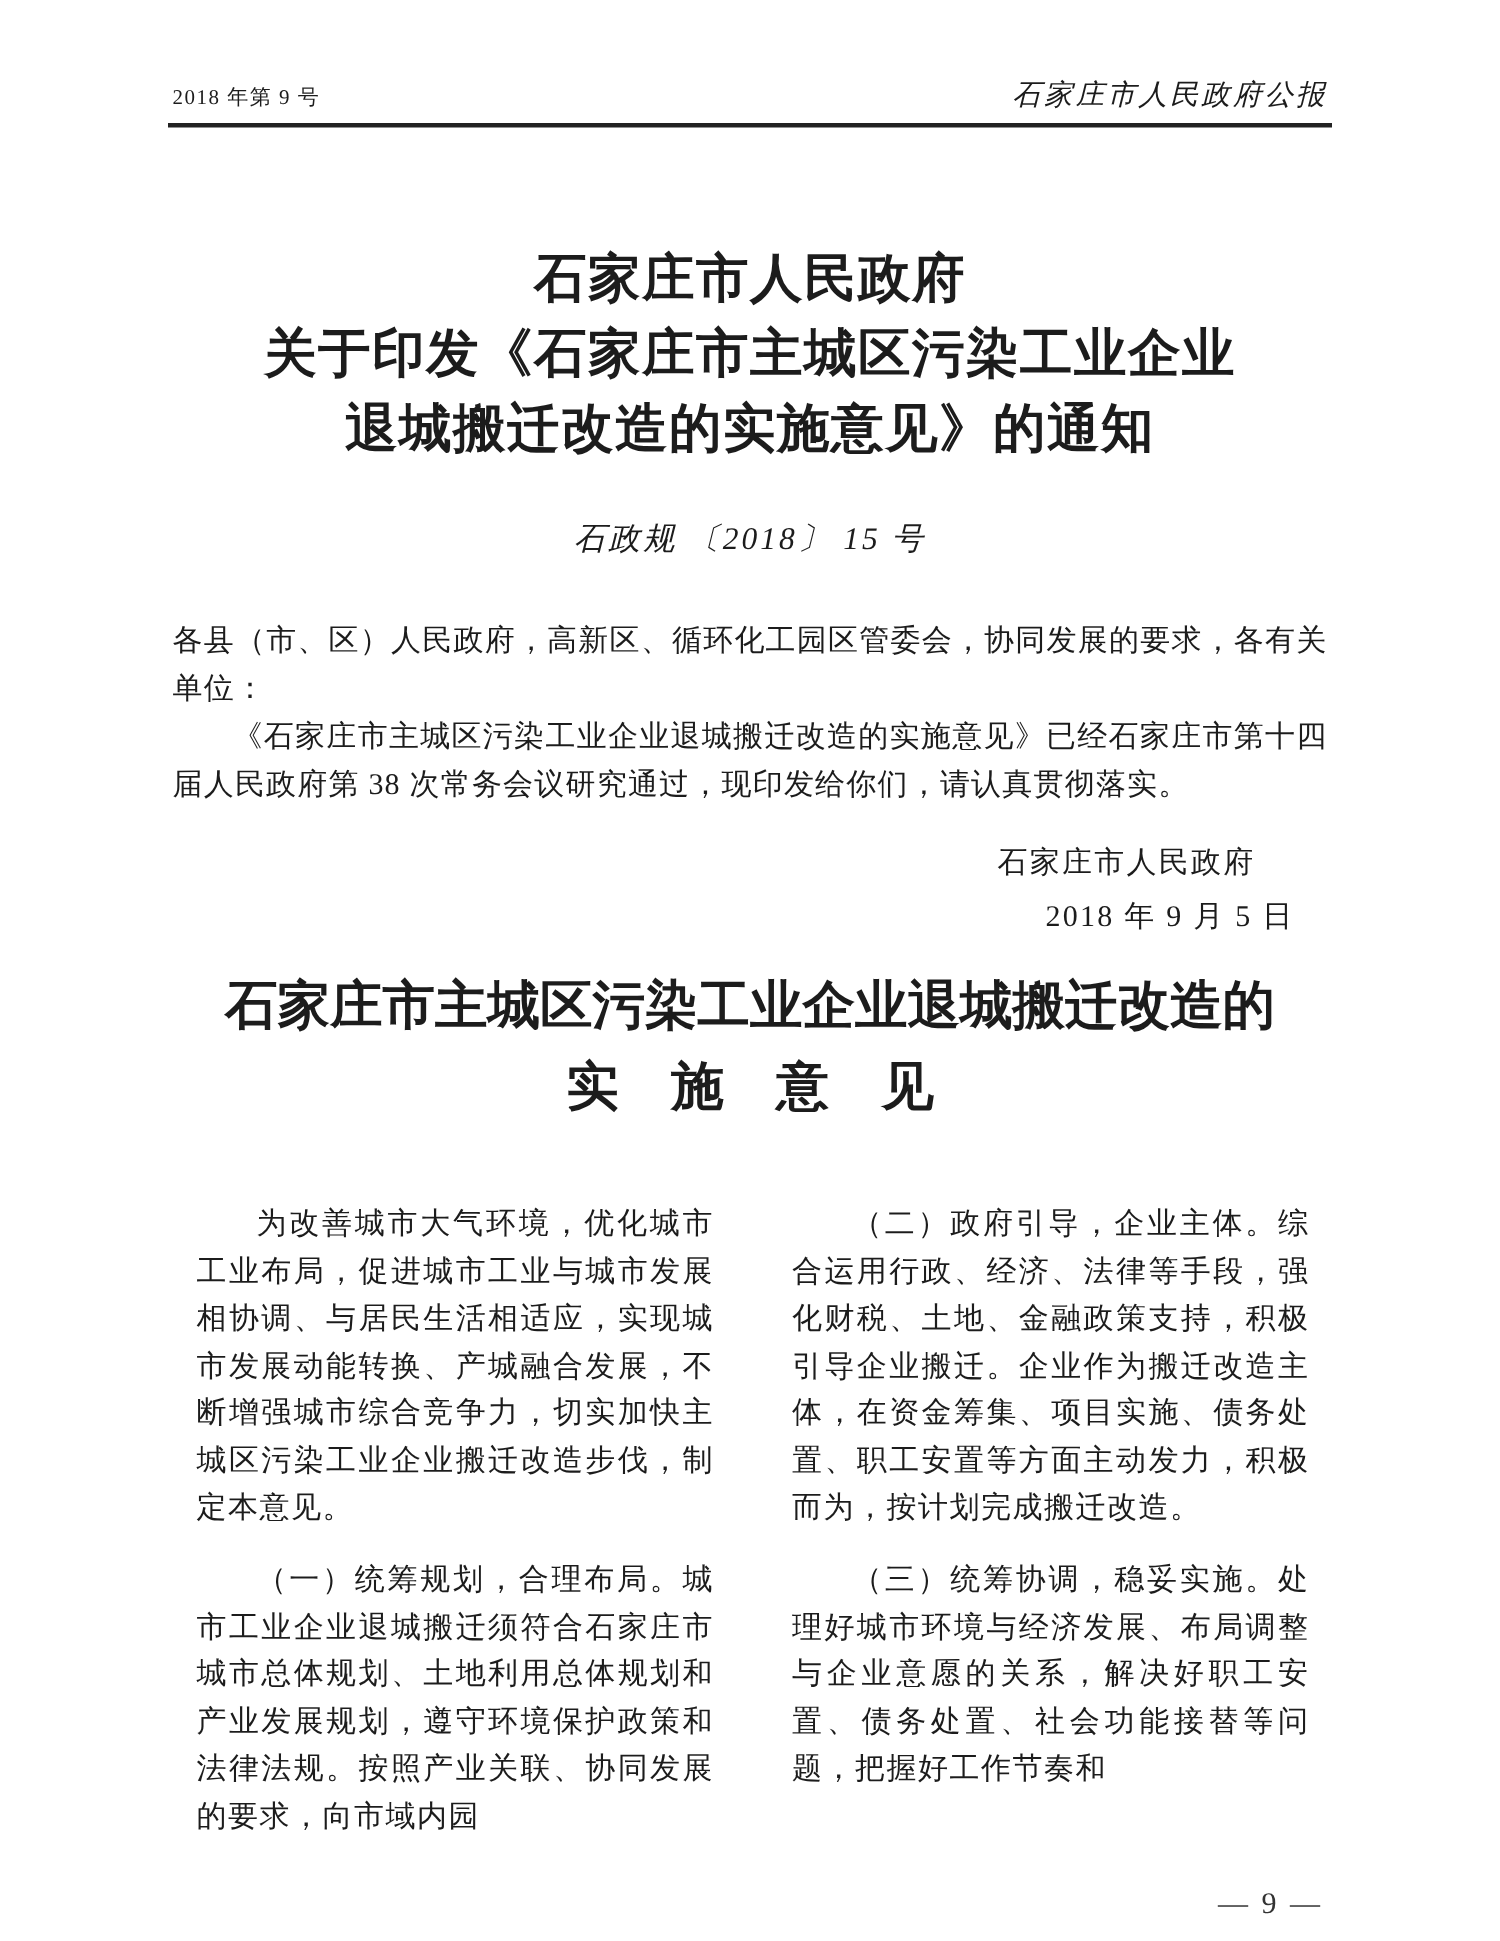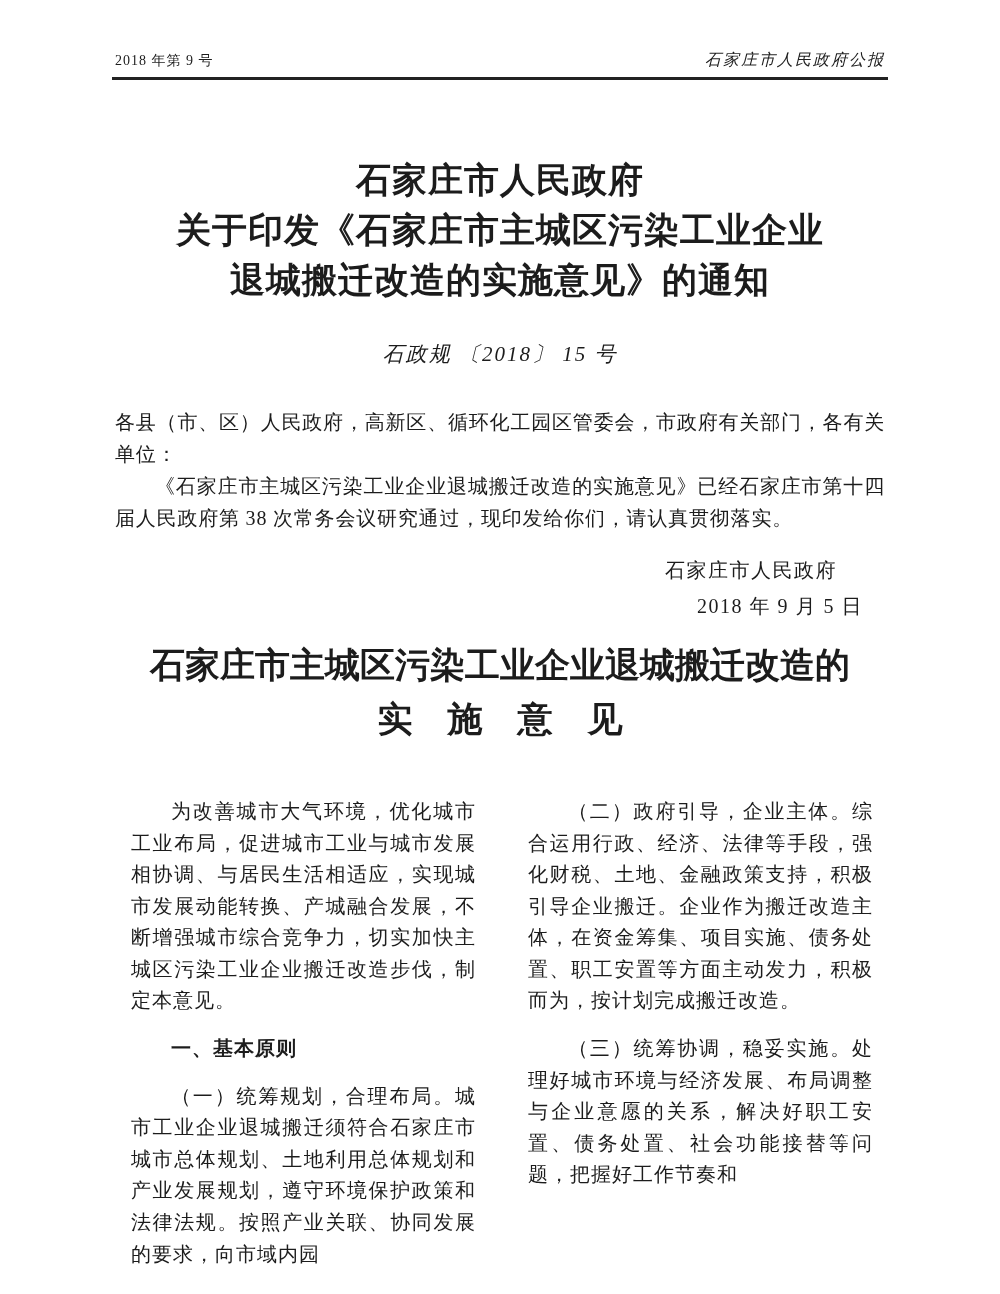--- a/index.html
+++ b/index.html
@@ -11,21 +11,21 @@
     overflow: hidden;
   }
   .page { position: relative; width: 1000px; height: 1294px; background: #fff; }
 
   
   .masthead {
     display: flex; justify-content: space-between; align-items: baseline;
     margin: 50px 115px 0 115px;
   }
   .issue { font-size: 14px; letter-spacing: 1px; }
-  .gazette { font-size: 16px; font-style: italic; letter-spacing: 2px; }
+  .gazette { font-size: 19px; font-style: italic; letter-spacing: 2px; }
   .rule { margin: 6px 112px 0 112px; border-bottom: 3px solid #222; height: 0; }
 
   
   .notice-title {
     margin-top: 76px; text-align: center;
     font-size: 35px; font-weight: bold; line-height: 50px;
     letter-spacing: 1px;
   }
   .doc-number {
     margin-top: 34px; text-align: center;
@@ -87,40 +87,39 @@
   <section>
     <h1 class="notice-title" style="margin-bottom:0;">
       <div>石家庄市人民政府</div>
       <div>关于印发《石家庄市主城区污染工业企业</div>
       <div>退城搬迁改造的实施意见》的通知</div>
     </h1>
 
     <div class="doc-number">石政规 〔2018〕 15 号</div>
 
     <div class="notice-body">
-      <p>各县（市、区）人民政府，高新区、循环化工园区管委会，市政府有关部门，各有关单位：</p>
+      <p>各县（市、区）人民政府，高新区、循环化工园区管委会，协同发展的要求，各有关单位：</p>
       <p class="indent">《石家庄市主城区污染工业企业退城搬迁改造的实施意见》已经石家庄市第十四届人民政府第 38 次常务会议研究通过，现印发给你们，请认真贯彻落实。</p>
     </div>
 
     <div class="signature">
       <div class="signer">石家庄市人民政府</div>
       <div>2018 年 9 月 5 日</div>
     </div>
   </section>
 
   <section>
     <h2 class="opinion-title" style="margin-bottom:0;">
       <div class="tline">石家庄市主城区污染工业企业退城搬迁改造的</div>
       <div class="tline tline2">实　施　意　见</div>
     </h2>
 
     <div class="columns">
       <div class="col">
         <p class="indent">为改善城市大气环境，优化城市工业布局，促进城市工业与城市发展相协调、与居民生活相适应，实现城市发展动能转换、产城融合发展，不断增强城市综合竞争力，切实加快主城区污染工业企业搬迁改造步伐，制定本意见。</p>
-        <p class="section-heading">一、基本原则</p>
         <p class="indent"><span class="lead">（一）统筹规划，合理布局。</span><span>城市工业企业退城搬迁须符合石家庄市城市总体规划、土地利用总体规划和产业发展规划，遵守环境保护政策和法律法规。按照产业关联、协同发展的要求，向市域内园</span></p>
       </div>
       <div class="col">
         <p class="indent"><span class="lead">（二）政府引导，企业主体。</span><span>综合运用行政、经济、法律等手段，强化财税、土地、金融政策支持，积极引导企业搬迁。企业作为搬迁改造主体，在资金筹集、项目实施、债务处置、职工安置等方面主动发力，积极而为，按计划完成搬迁改造。</span></p>
         <p class="indent"><span class="lead">（三）统筹协调，稳妥实施。</span><span>处理好城市环境与经济发展、布局调整与企业意愿的关系，解决好职工安置、债务处置、社会功能接替等问题，把握好工作节奏和</span></p>
       </div>
     </div>
   </section>
 
   <div class="page-number">— 9 —</div>

